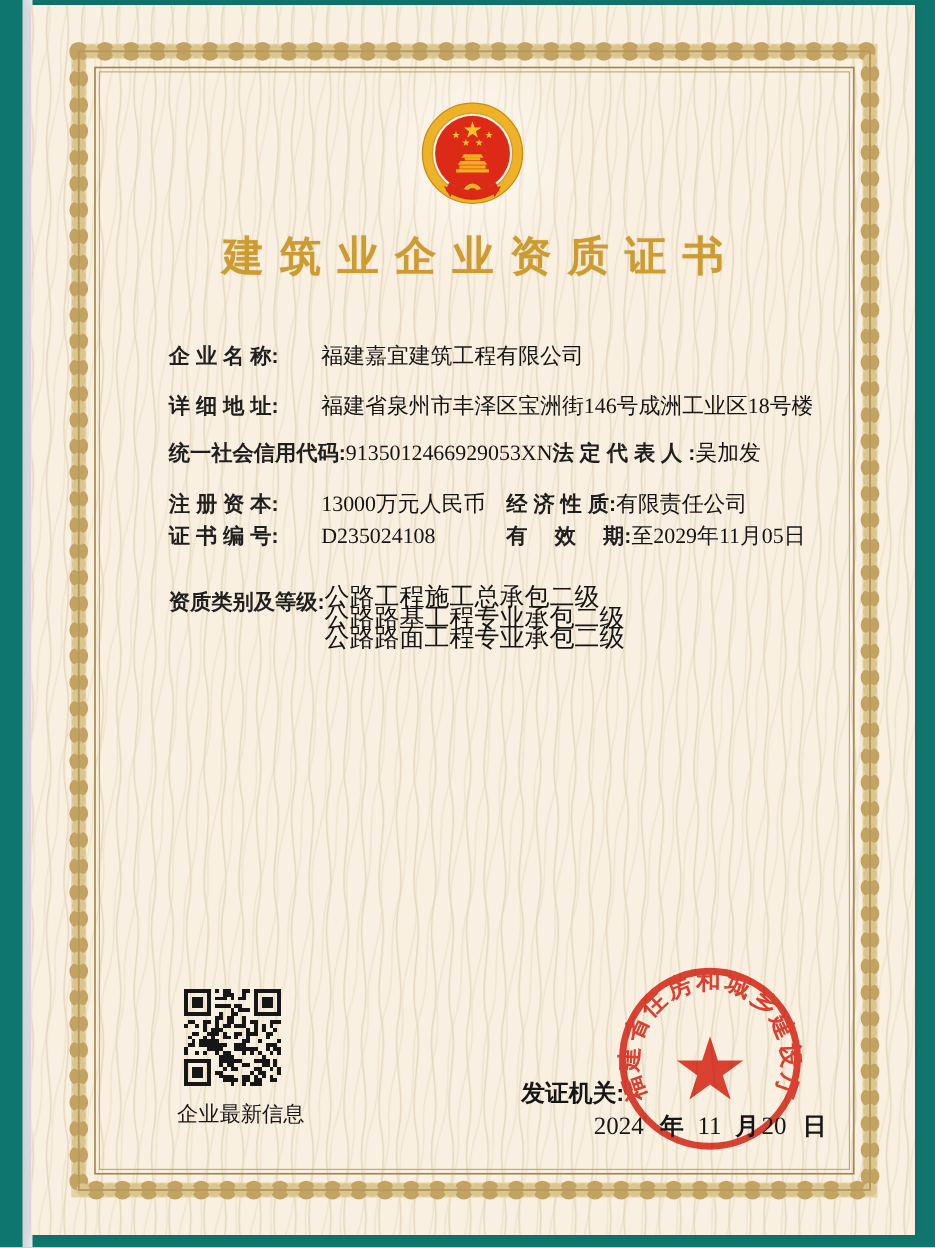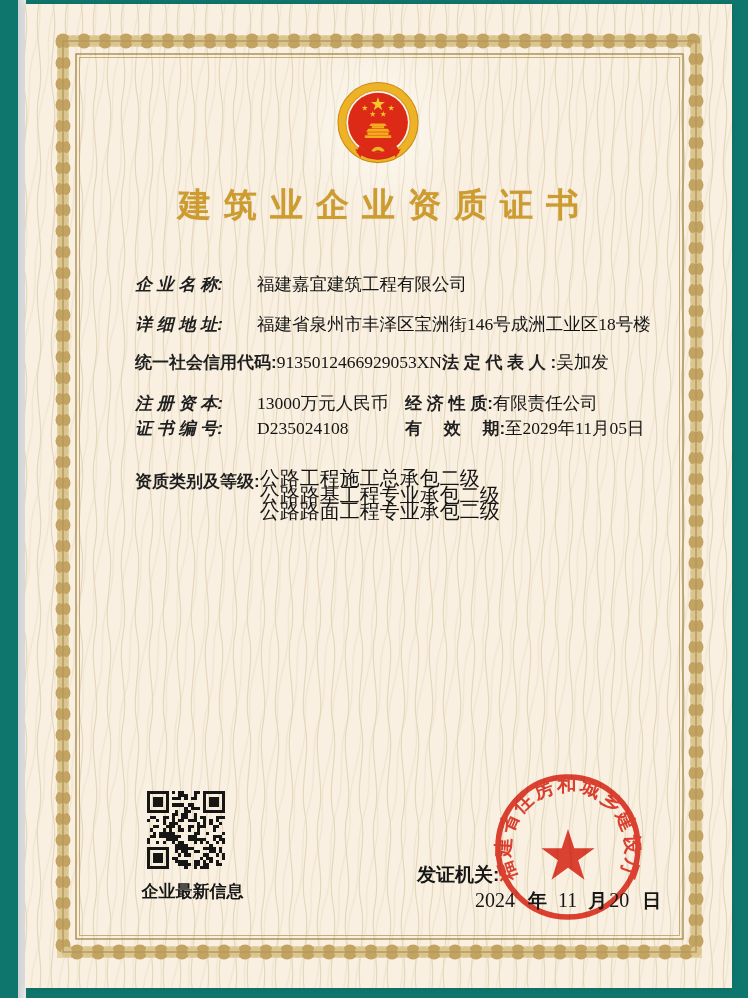--- a/index.html
+++ b/index.html
@@ -12,28 +12,28 @@
   .waves{position:absolute;left:0;top:0;width:100%;height:100%;}
   .frame{position:absolute;left:30px;top:29px;width:649px;height:927px;}
   .halo{position:absolute;left:270px;top:40px;width:170px;height:170px;border-radius:50%;
         background:radial-gradient(circle,rgba(255,255,255,.55),rgba(255,255,255,0) 70%);}
   .emblem{position:absolute;left:309px;top:76px;width:88px;height:94px;}
   .title{position:absolute;left:0;top:179px;width:100%;margin:0;text-align:center;
          font-size:33px;font-weight:800;letter-spacing:13px;padding-left:13px;box-sizing:border-box;
          color:#cd9b2e;text-shadow:0 0 1px rgba(160,110,20,.4);}
   .row{position:absolute;left:110px;width:540px;line-height:24px;white-space:nowrap;}
   .lab{font-weight:700;color:#1f1f1f;font-size:17px;}
-  .lab.w1{display:inline-block;width:122px;font-style:italic;}
+  .lab.w1{display:inline-block;width:122px;}
   .val{font-family:"Liberation Serif","DejaVu Serif",serif;font-size:17.5px;color:#141414;}
   .pair2{position:absolute;left:270px;top:0;white-space:nowrap;}
   .quals{display:inline-block;vertical-align:top;}
   .quals .val{display:block;font-size:20px;line-height:16.5px;}
   .qr{position:absolute;left:122px;top:787px;width:78px;height:78px;}
   .qr-cap{position:absolute;left:60px;top:878px;width:215px;text-align:center;
-          font-weight:700;font-size:17px;line-height:20.5px;color:#161616;}
+          font-weight:400;font-size:17px;line-height:20.5px;color:#161616;}
   .issuer{position:absolute;left:392px;top:858px;font-weight:700;font-size:19px;color:#161616;}
   .dateline{position:absolute;left:450px;top:884px;font-size:19px;color:#161616;white-space:nowrap;}
   .dateline .num{font-family:"Liberation Serif","DejaVu Serif",serif;font-size:20px;}
   .dateline .cjk{font-weight:700;}
   .dateline .g1{margin-left:13px;} .dateline .g2{margin-left:11px;} .dateline .g3{margin-left:2px;}
   .seal{position:absolute;left:462px;top:760px;width:162px;height:162px;
         mix-blend-mode:multiply;opacity:.92;}
   .seal text{font-family:"Liberation Sans",sans-serif;font-weight:700;}
 </style>
 </head>

